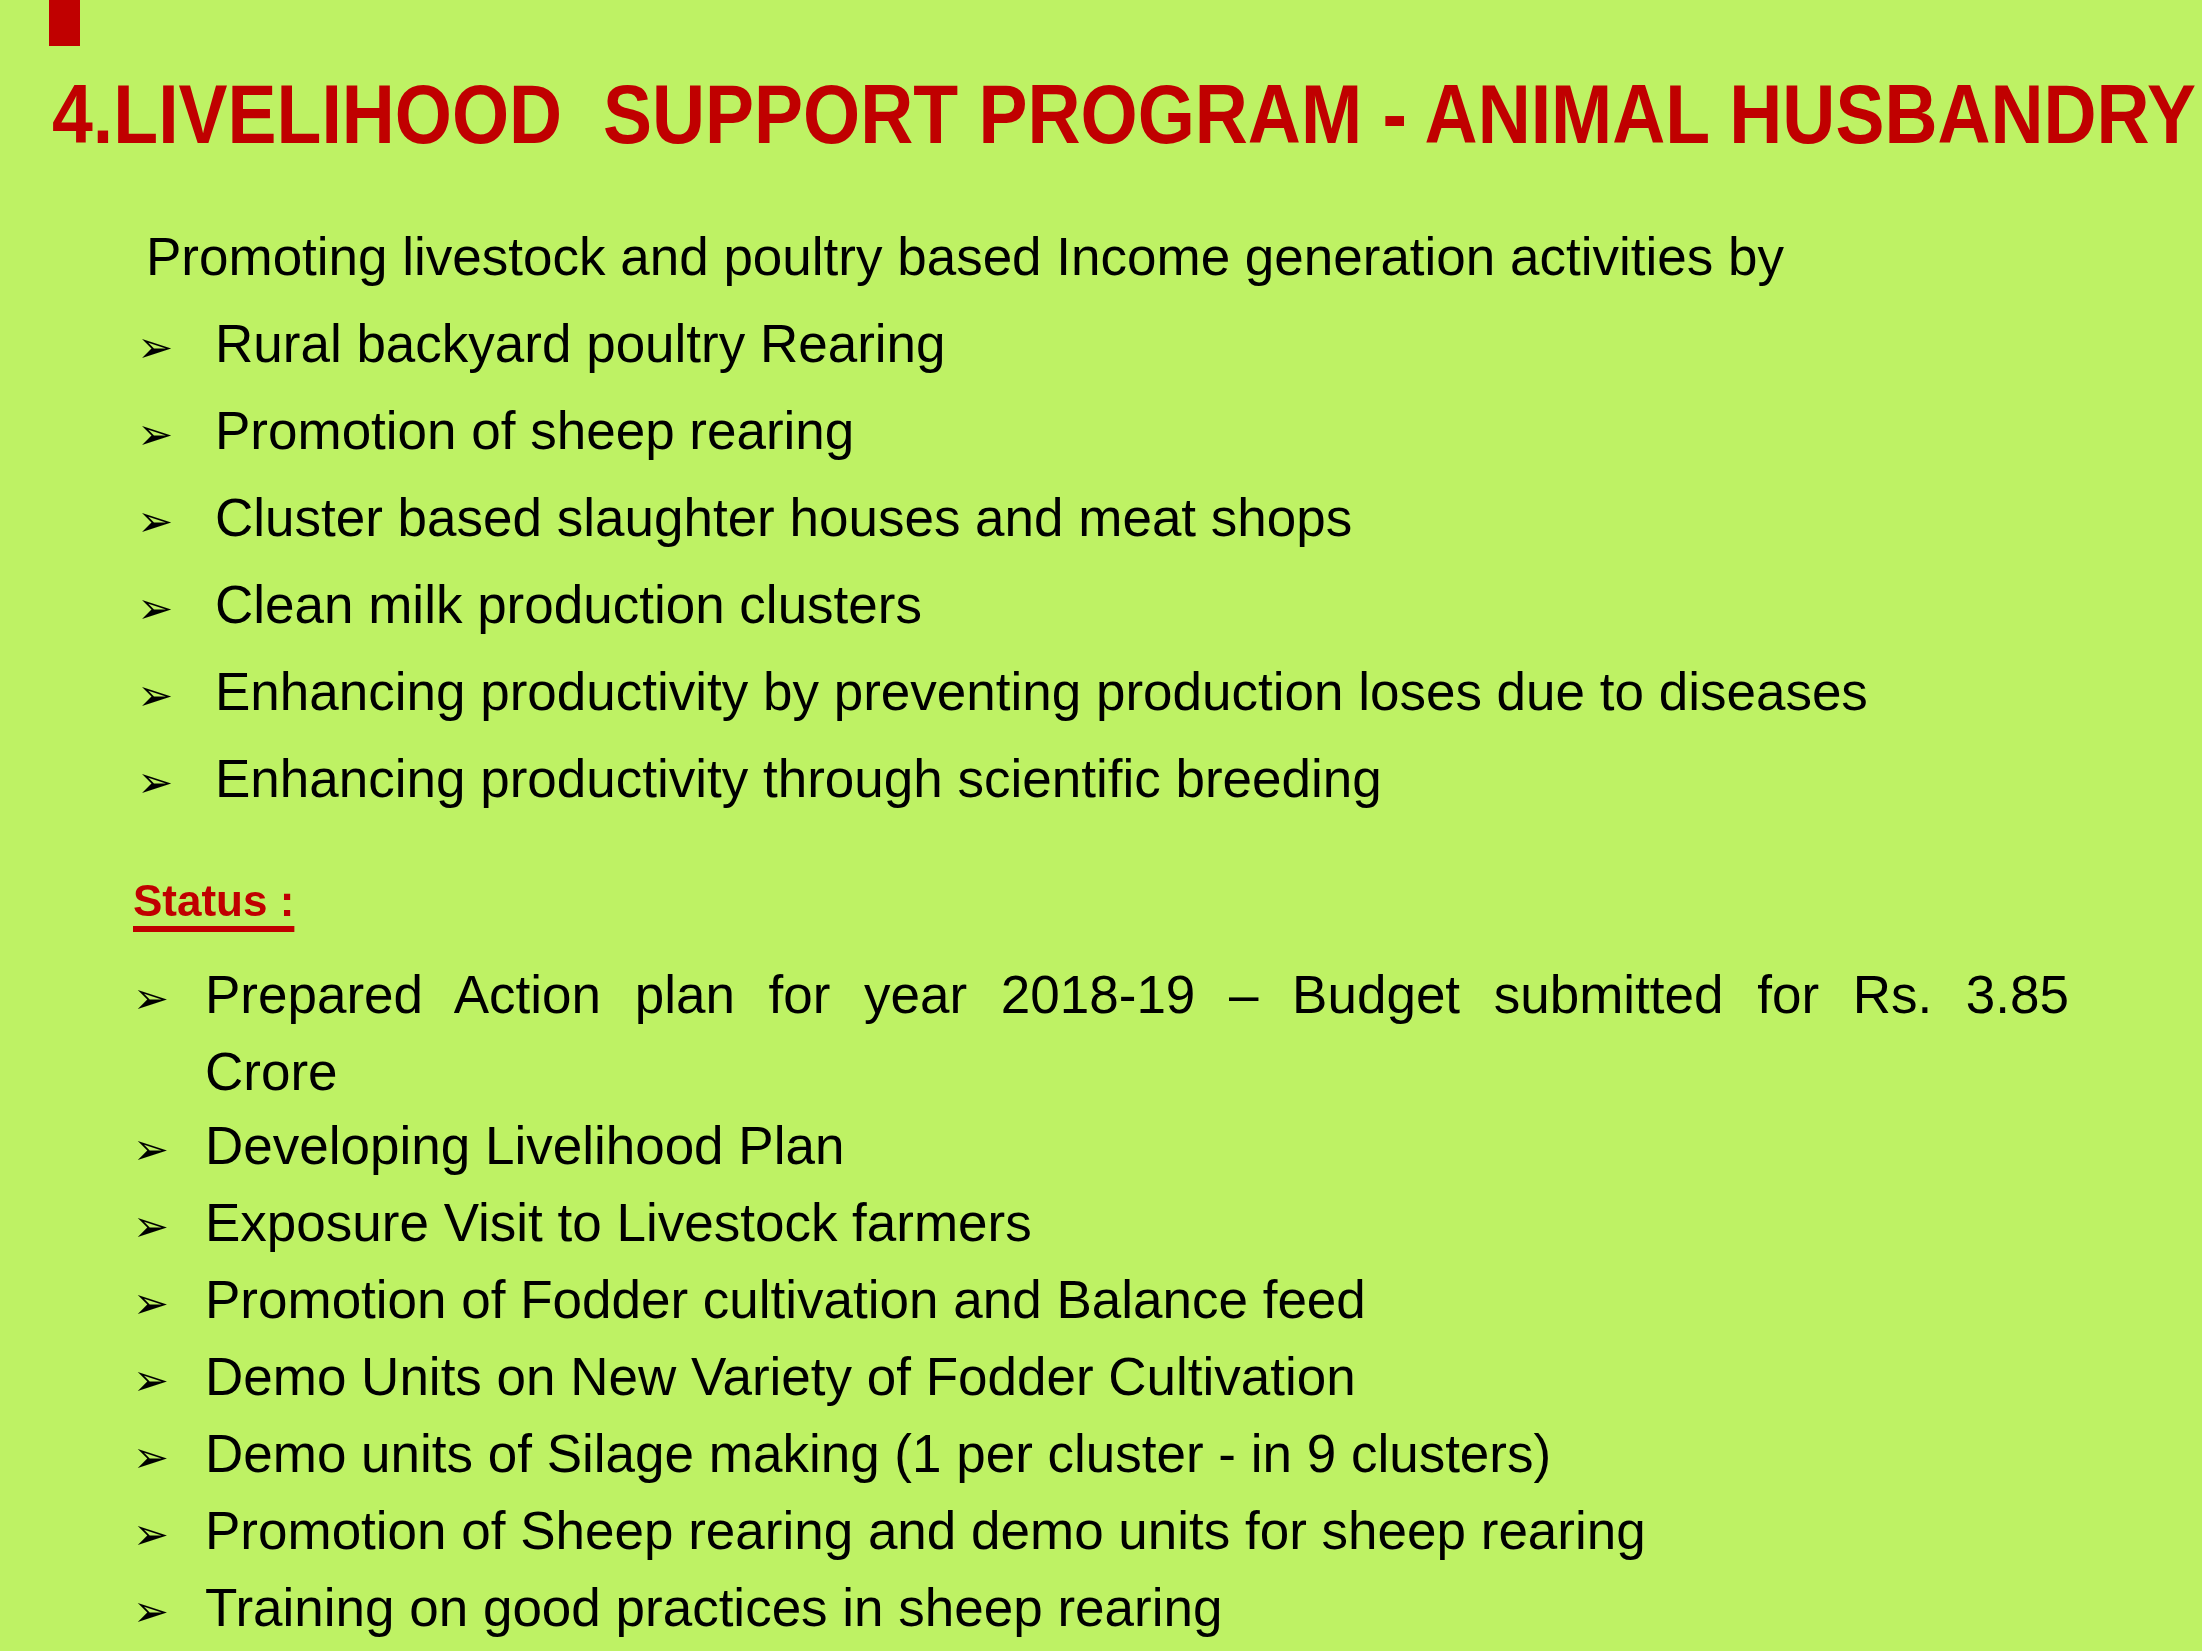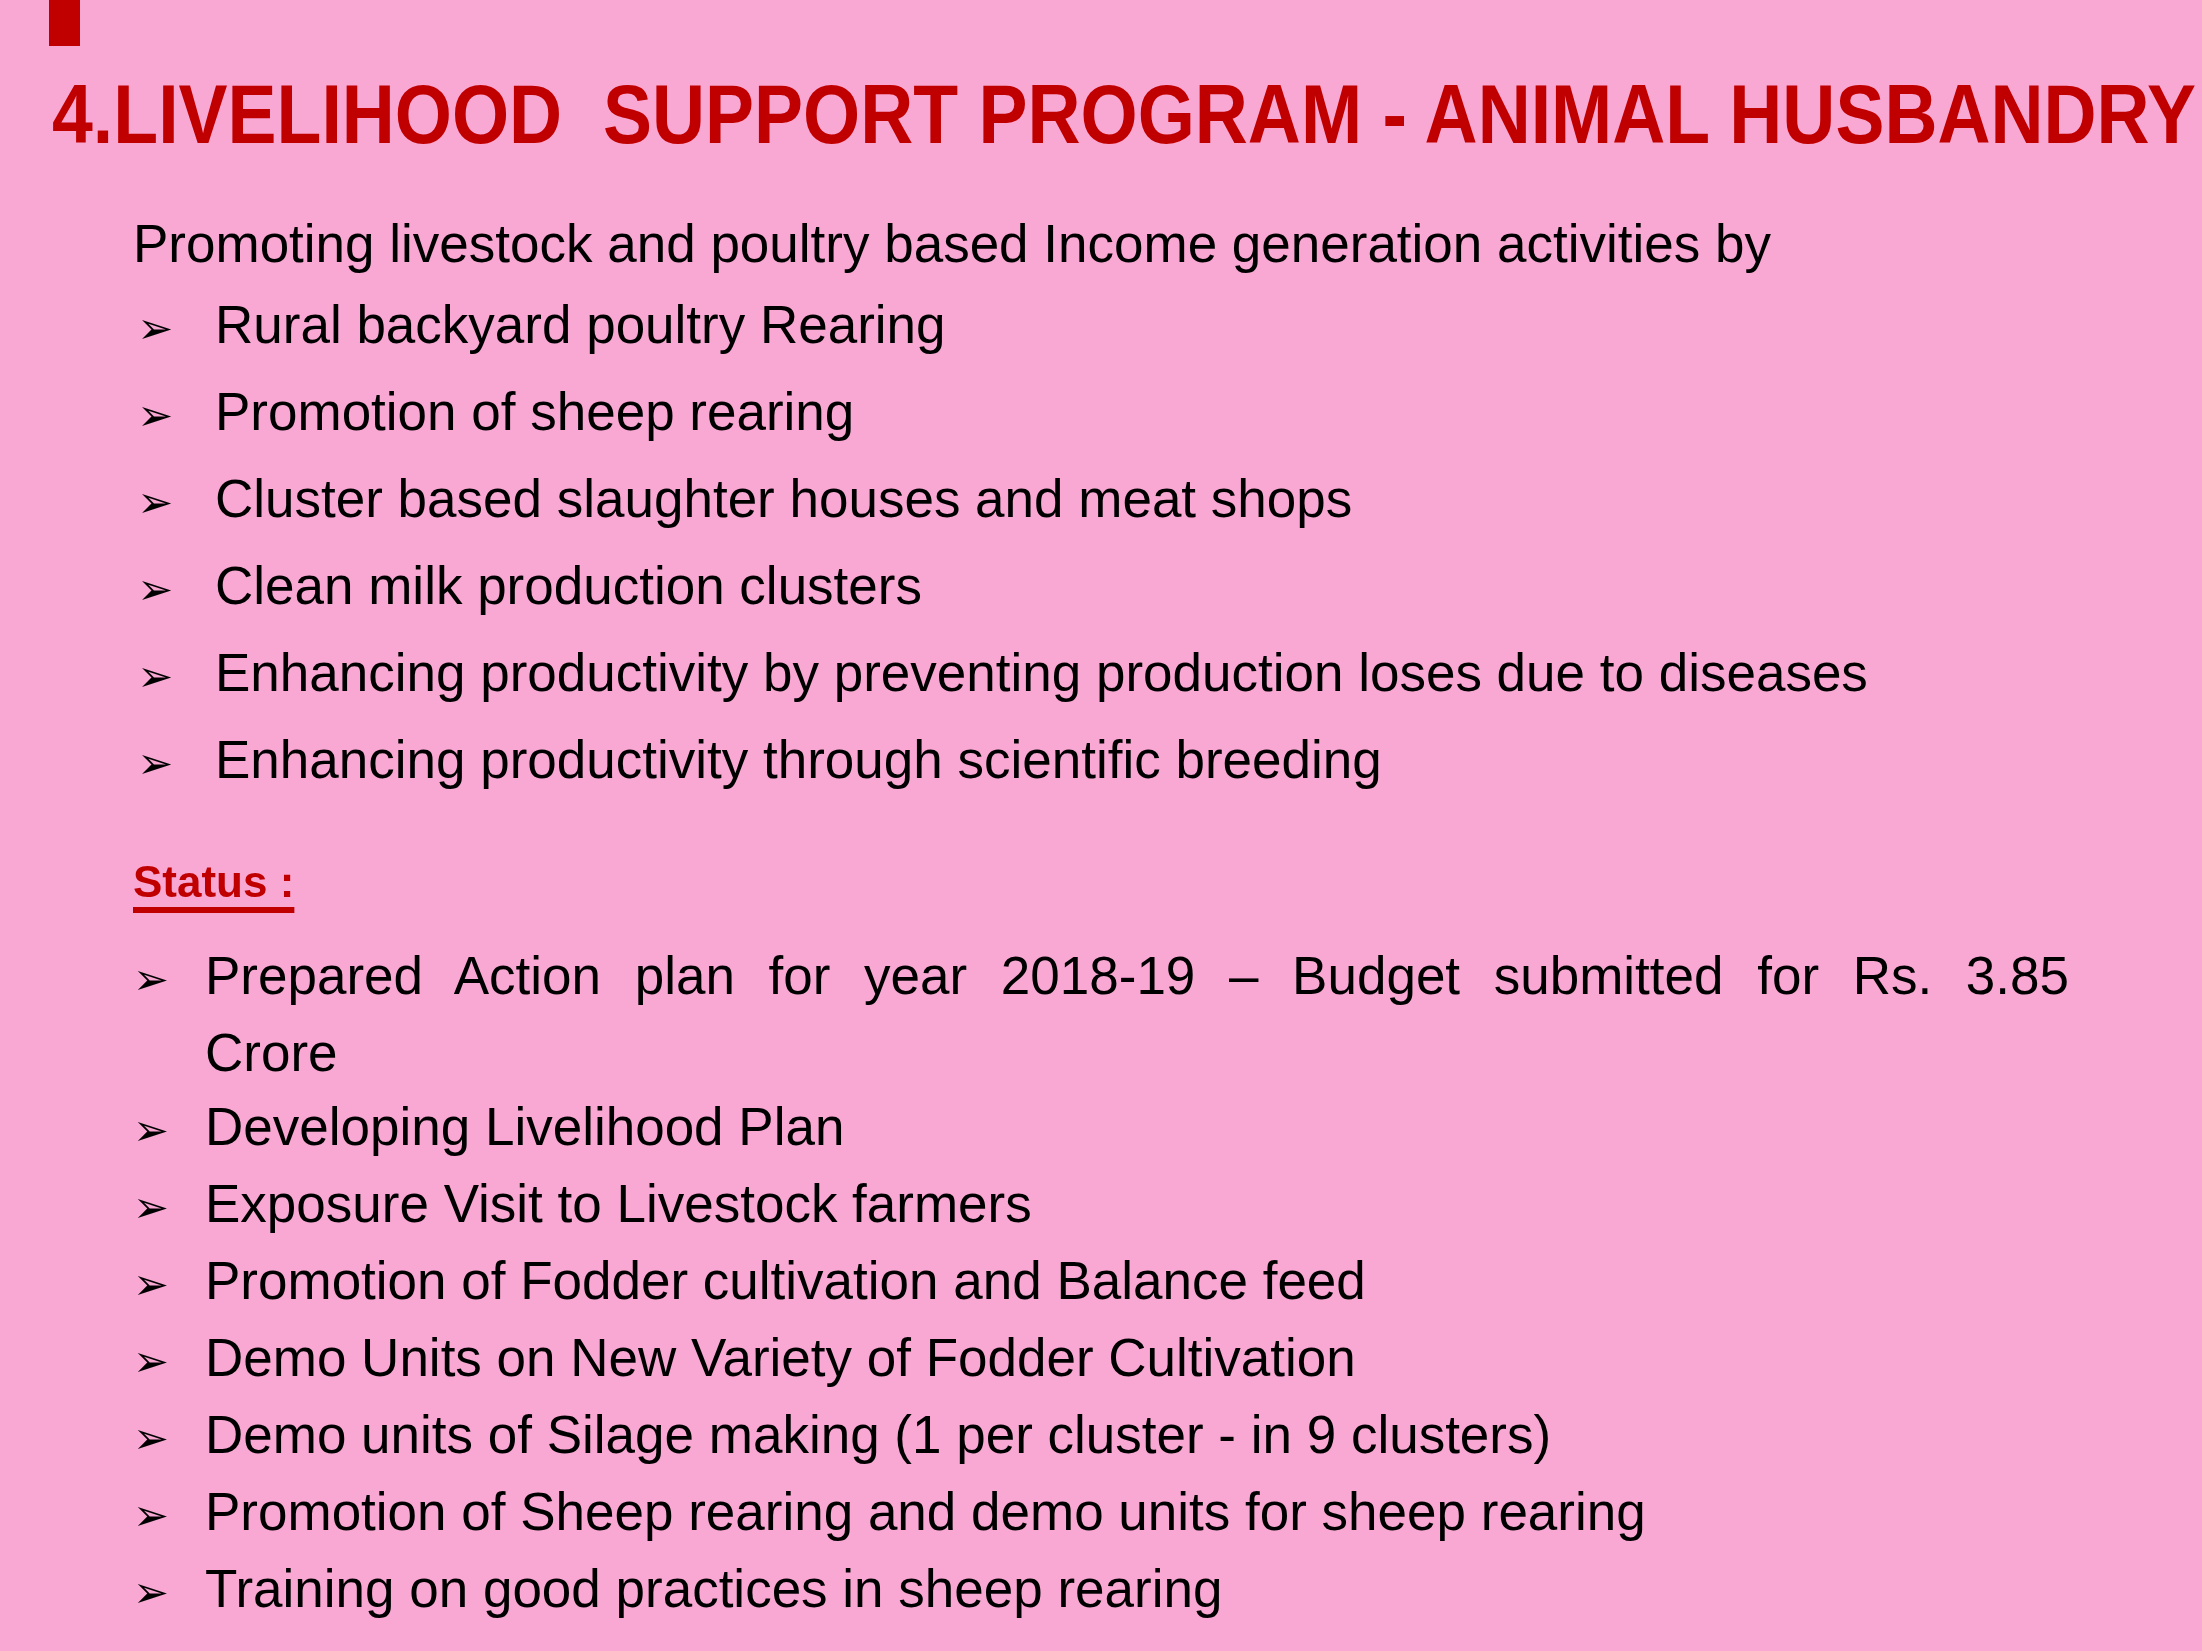--- a/index.html
+++ b/index.html
@@ -37,21 +37,21 @@
     transform-origin: left top;
   }
   .content {
     position: absolute;
     left: 133px;
     top: 212px;
     width: 1936px;
     font-size: 53px;
   }
   .intro {
-    margin: 0;
+    margin: 13px;
     line-height: 64px;
     white-space: nowrap;
   }
   ul.activities-list {
     list-style: none;
     margin: 6.9px 0 0 0;
     padding: 0;
   }
   ul.activities-list > li {
     line-height: 83px;
@@ -111,21 +111,21 @@
     text-underline-offset: 10.3px;
     display: inline-block;
   }
   .status-heading-wrap {
     margin: 0;
   }
 </style>
 </head>
 <body>
 
-<div class="slide" style="background: #f9a8d4; color: rgb(0, 0, 0);">
+<div class="slide" style="background: #bef264; color: rgb(0, 0, 0);">
   <div class="corner-mark" style="background: rgb(192, 0, 0);"></div>
 
   <h1 class="slide-title" style="color: rgb(192, 0, 0);">4.LIVELIHOOD  SUPPORT PROGRAM - ANIMAL HUSBANDRY</h1>
 
   <div class="content">
     <p class="intro">Promoting livestock and poultry based Income generation activities by</p>
 
     <ul class="activities-list">
         <li><span class="bullet">➢</span><span>Rural backyard poultry Rearing</span></li>
         <li><span class="bullet">➢</span><span>Promotion of sheep rearing</span></li>

